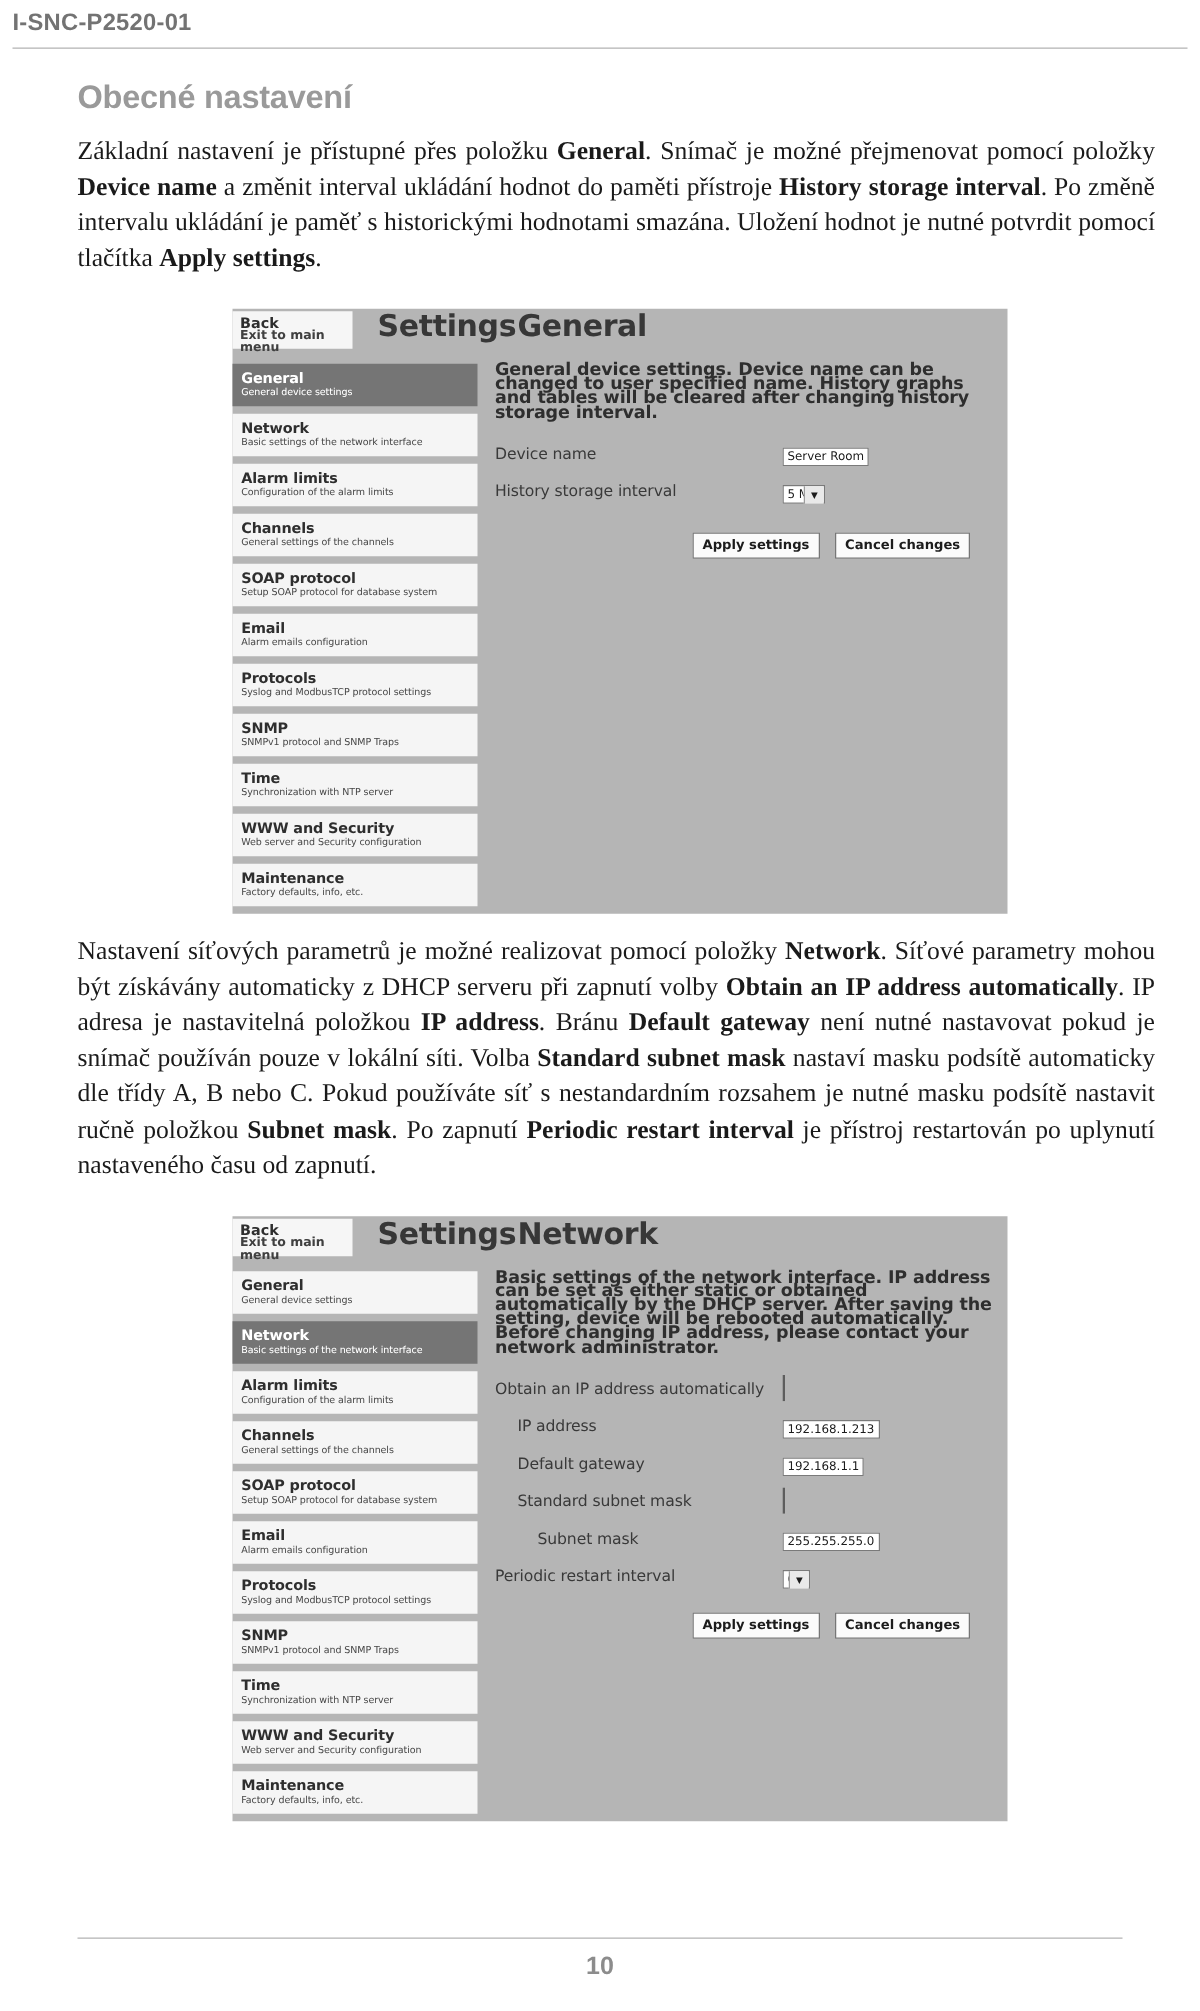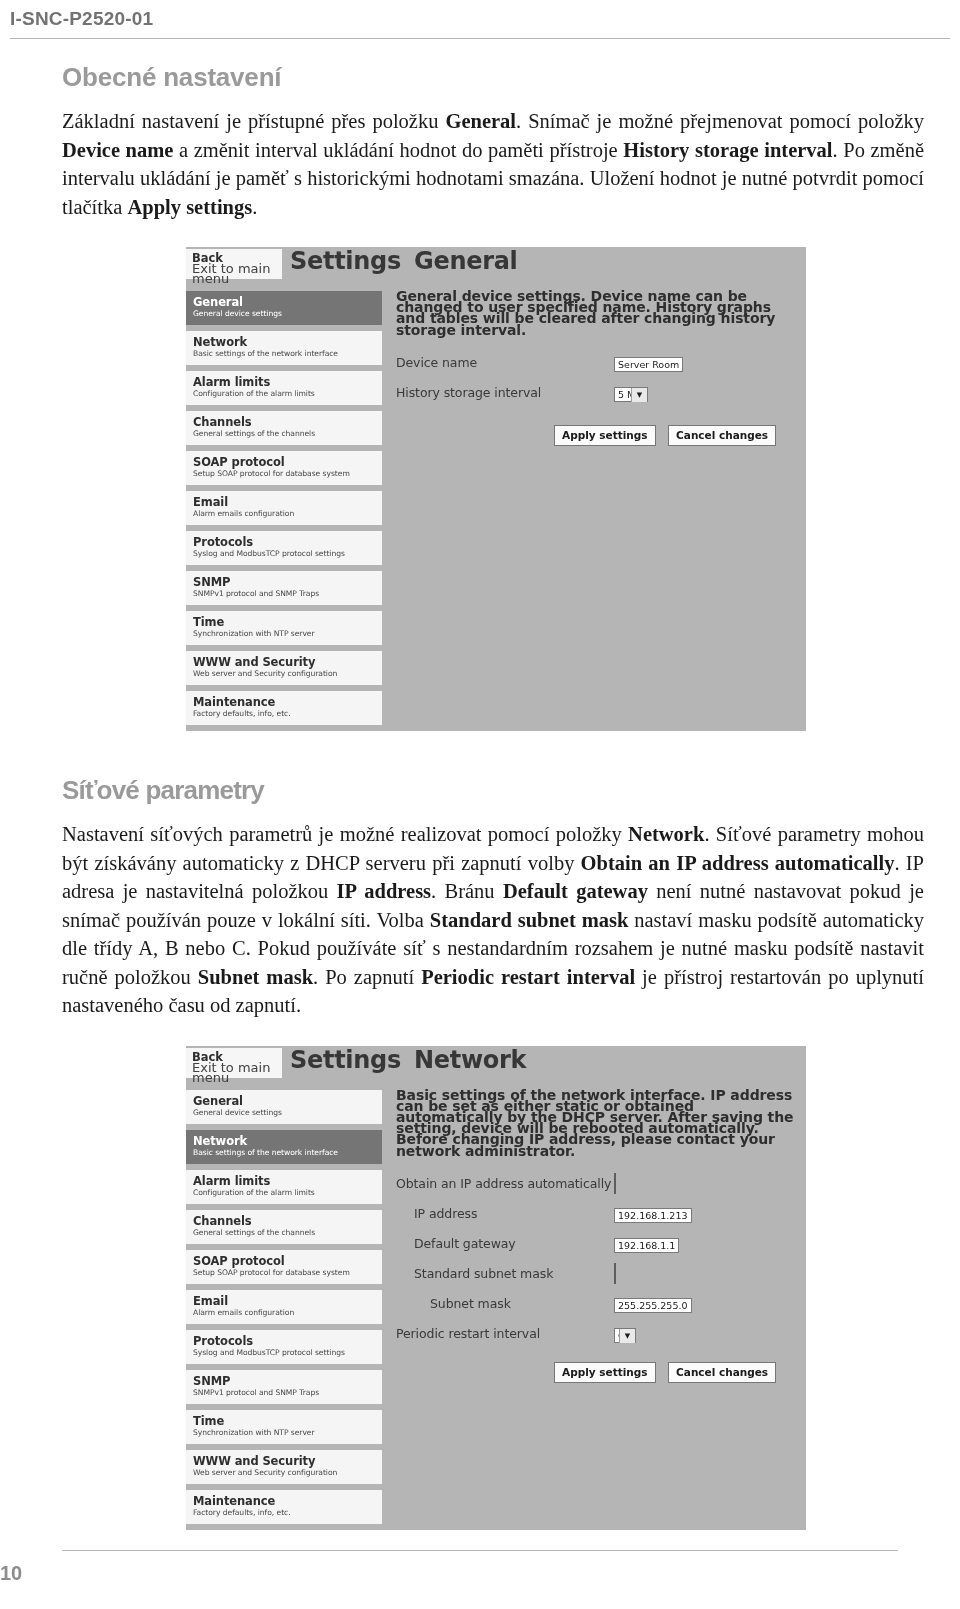--- a/index.html
+++ b/index.html
@@ -91,34 +91,34 @@
     padding: 3px 6px 0 6px;
     box-sizing: border-box;
   }
   .back-btn .bt {
     font-size: 11.5px;
     font-weight: bold;
     color: #333;
     line-height: 12px;
   }
   .back-btn .bs {
-    font-size: 13px;
-    font-weight: normal;
+    font-size: 10px;
+    font-weight: bold;
     color: #444;
     line-height: 10px;
   }
   .shot-title {
     position: absolute;
     top: 0px;
     font-size: 24px;
     font-weight: bold;
     color: #3b3b3b;
     letter-spacing: -0.3px;
   }
-  .shot-title.settings { left: 104px; text-align: center; }
+  .shot-title.settings { left: 116px; text-align: center; }
   .shot-title.page     { left: 228px; }
 
   .shot-body {
     position: relative;
     display: flex;
   }
   .shot-nav {
     width: 196px;
     flex: 0 0 196px;
   }
@@ -170,21 +170,21 @@
     margin-bottom: 5px;
   }
   .flabel {
     font-size: 12.5px;
     color: #3d3d3d;
     letter-spacing: -0.1px;
     white-space: nowrap;
   }
   .fctl {
     position: absolute;
-    left: 232px;
+    left: 244px;
   }
   .tinput {
     width: 120px;
     height: 15px;
     border: 1px solid #7a7a7a;
     background: #fff;
     font-size: 9.5px;
     color: #222;
     padding: 1px 3px;
     box-sizing: border-box;
@@ -249,21 +249,21 @@
     left: 62px;
     right: 62px;
     bottom: 58px;
     height: 1px;
     background: #b3b3b3;
   }
   .page-num {
     position: absolute;
     bottom: 24px;
     left: 0; right: 0;
-    text-align: left;
+    text-align: center;
     font-family: "Liberation Sans", sans-serif;
     font-weight: bold;
     font-size: 20px;
     color: #8c8c8c;
   }
   .spacer-sm { height: 16px; }
 </style>
 </head>
 <body>
 
@@ -362,21 +362,20 @@
             <span class="btn">Apply settings</span>
             <span class="btn">Cancel changes</span>
           </span>
         </div>
       </div>
     </div>
   </div>
 
   <div class="spacer-sm"></div>
 
-  <h1 class="section-title tight" style="margin-top:28px;">Síťové parametry</h1>
   <p class="body"><span>Nastavení síťových parametrů je možné realizovat pomocí položky </span><b>Network</b><span>. Síťové parametry mohou být získávány automaticky z DHCP serveru při zapnutí volby </span><b>Obtain an IP address automatically</b><span>. IP adresa je nastavitelná položkou </span><b>IP address</b><span>. Bránu </span><b>Default gateway</b><span> není nutné nastavovat pokud je snímač používán pouze v lokální síti. Volba </span><b>Standard subnet mask</b><span> nastaví masku podsítě automaticky dle třídy A, B nebo C. Pokud používáte síť s nestandardním rozsahem je nutné masku podsítě nastavit ručně položkou </span><b>Subnet mask</b><span>. Po zapnutí </span><b>Periodic restart interval</b><span> je přístroj restartován po uplynutí nastaveného času od zapnutí.</span></p>
 
   <div class="shot" style="margin-left:124px;margin-top:26px;">
     <div class="shot-topbar">
       <div class="back-btn">
         <div class="bt">Back</div>
         <div class="bs">Exit to main menu</div>
       </div>
       <div class="shot-title settings">Settings</div>
       <div class="shot-title page">Network</div>

